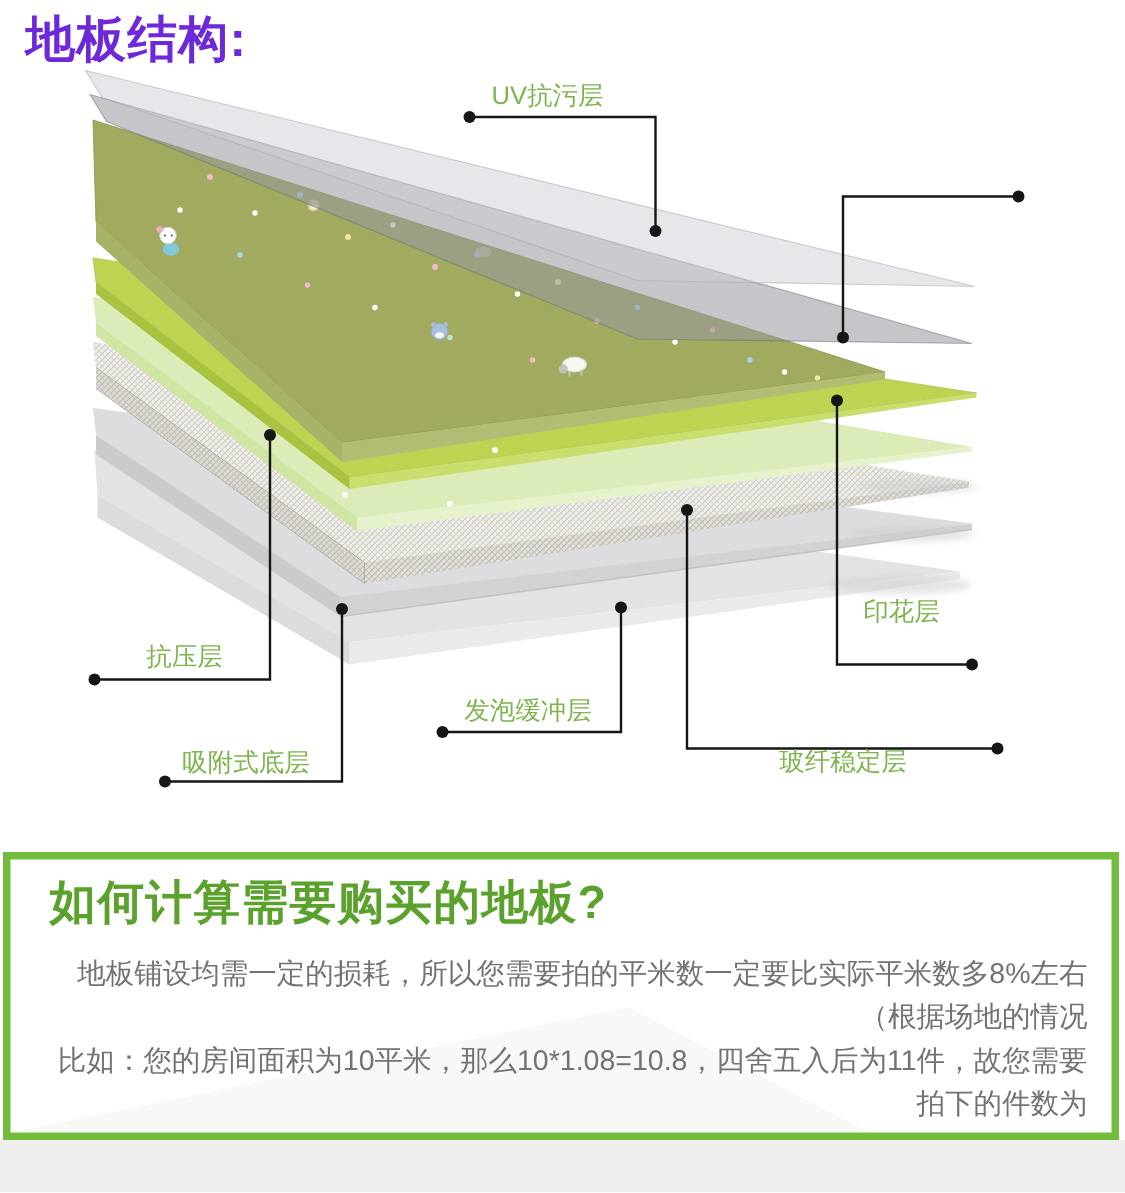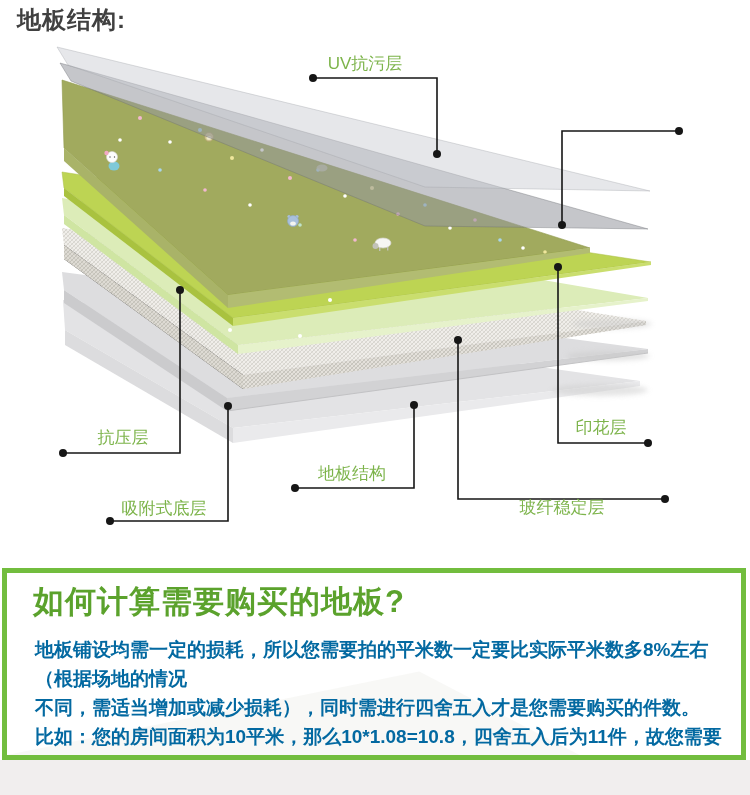--- a/index.html
+++ b/index.html
@@ -4,45 +4,46 @@
 <style>
   html,body{margin:0;padding:0;}
   body{
     width:750px;height:795px;overflow:hidden;background:#ffffff;
     font-family:"Liberation Sans","DejaVu Sans",sans-serif;
     position:relative;
   }
   .stage{position:relative;width:750px;height:795px;}
   .page-title{
     position:absolute;left:17px;top:4px;
-    font-size:24px;font-weight:bold;color:#404040;letter-spacing:1px;
+    font-size:33px;font-weight:bold;color:#6d28d9;letter-spacing:1px;
   }
   .diagram{position:absolute;left:0;top:0;width:750px;height:545px;text-align:center;}
   .diagram svg{position:absolute;left:0;top:0;}
   .layer-label{
     position:absolute;transform:translateX(-50%);
     font-size:17px;color:#7db44b;white-space:nowrap;
   }
   .info-box{
     position:absolute;left:2px;top:568px;width:744px;height:192px;
     box-sizing:border-box;border:5px solid #72bd3e;background:#ffffff;
     overflow:hidden;
+    text-align:right;
   }
   .info-wedge{
     position:absolute;left:0;bottom:0;width:78%;height:95px;
     background:#f2f2ee;opacity:.55;
     clip-path:polygon(0% 100%,72% 12%,100% 100%);
   }
   .info-heading{
     position:absolute;left:26px;top:8px;margin:0;
     font-size:31px;font-weight:bold;color:#5ba22c;letter-spacing:1px;
   }
   .info-body{
     position:absolute;left:28px;top:62px;width:690px;
-    font-size:19px;line-height:29px;color:#0369a1;font-weight:bold;
+    font-size:19px;line-height:29px;color:#737373;
   }
   .bottom-strip{
     position:absolute;left:0;top:760px;width:750px;height:35px;
     background:#f1eeee;
   }
 </style>
 </head>
 <body>
 
 <div class="stage">
@@ -212,30 +213,29 @@
         <circle cx="648" cy="443" r="4"></circle>
           <circle cx="558" cy="267" r="4"></circle>
         <circle cx="665" cy="499" r="4"></circle>
           <circle cx="458" cy="340" r="4"></circle>
       </g>
     </svg>
 
     <div class="layer-label" style="left:365px;top:52px">UV抗污层</div>
     <div class="layer-label" style="left:123px;top:426px">抗压层</div>
     <div class="layer-label" style="left:164px;top:497px">吸附式底层</div>
-    <div class="layer-label" style="left:352px;top:462px">地板结构</div>
-    <div class="layer-label" style="left:601px;top:416px">印花层</div>
+    <div class="layer-label" style="left:352px;top:462px">发泡缓冲层</div>
+    <div class="layer-label" style="left:601px;top:396px">印花层</div>
     <div class="layer-label" style="left:562px;top:496px">玻纤稳定层</div>
   </div>
 
   <div class="info-box">
     <div class="info-wedge"></div>
     <h2 class="info-heading">如何计算需要购买的地板?</h2>
     <div class="info-body">
       <div>地板铺设均需一定的损耗，所以您需要拍的平米数一定要比实际平米数多8%左右（根据场地的情况</div>
-      <div>不同，需适当增加或减少损耗），同时需进行四舍五入才是您需要购买的件数。</div>
       <div>比如：您的房间面积为10平米，那么10*1.08=10.8，四舍五入后为11件，故您需要拍下的件数为</div>
 
     </div>
   </div>
 
   <div class="bottom-strip"></div>
 </div>
 
 </body></html>

